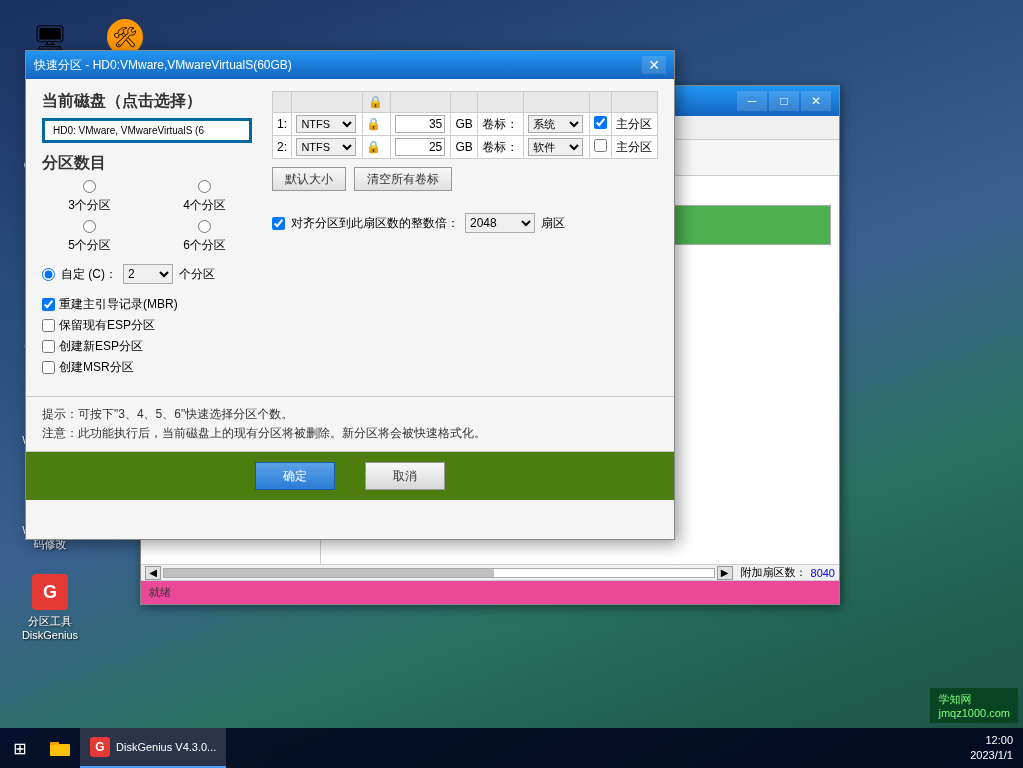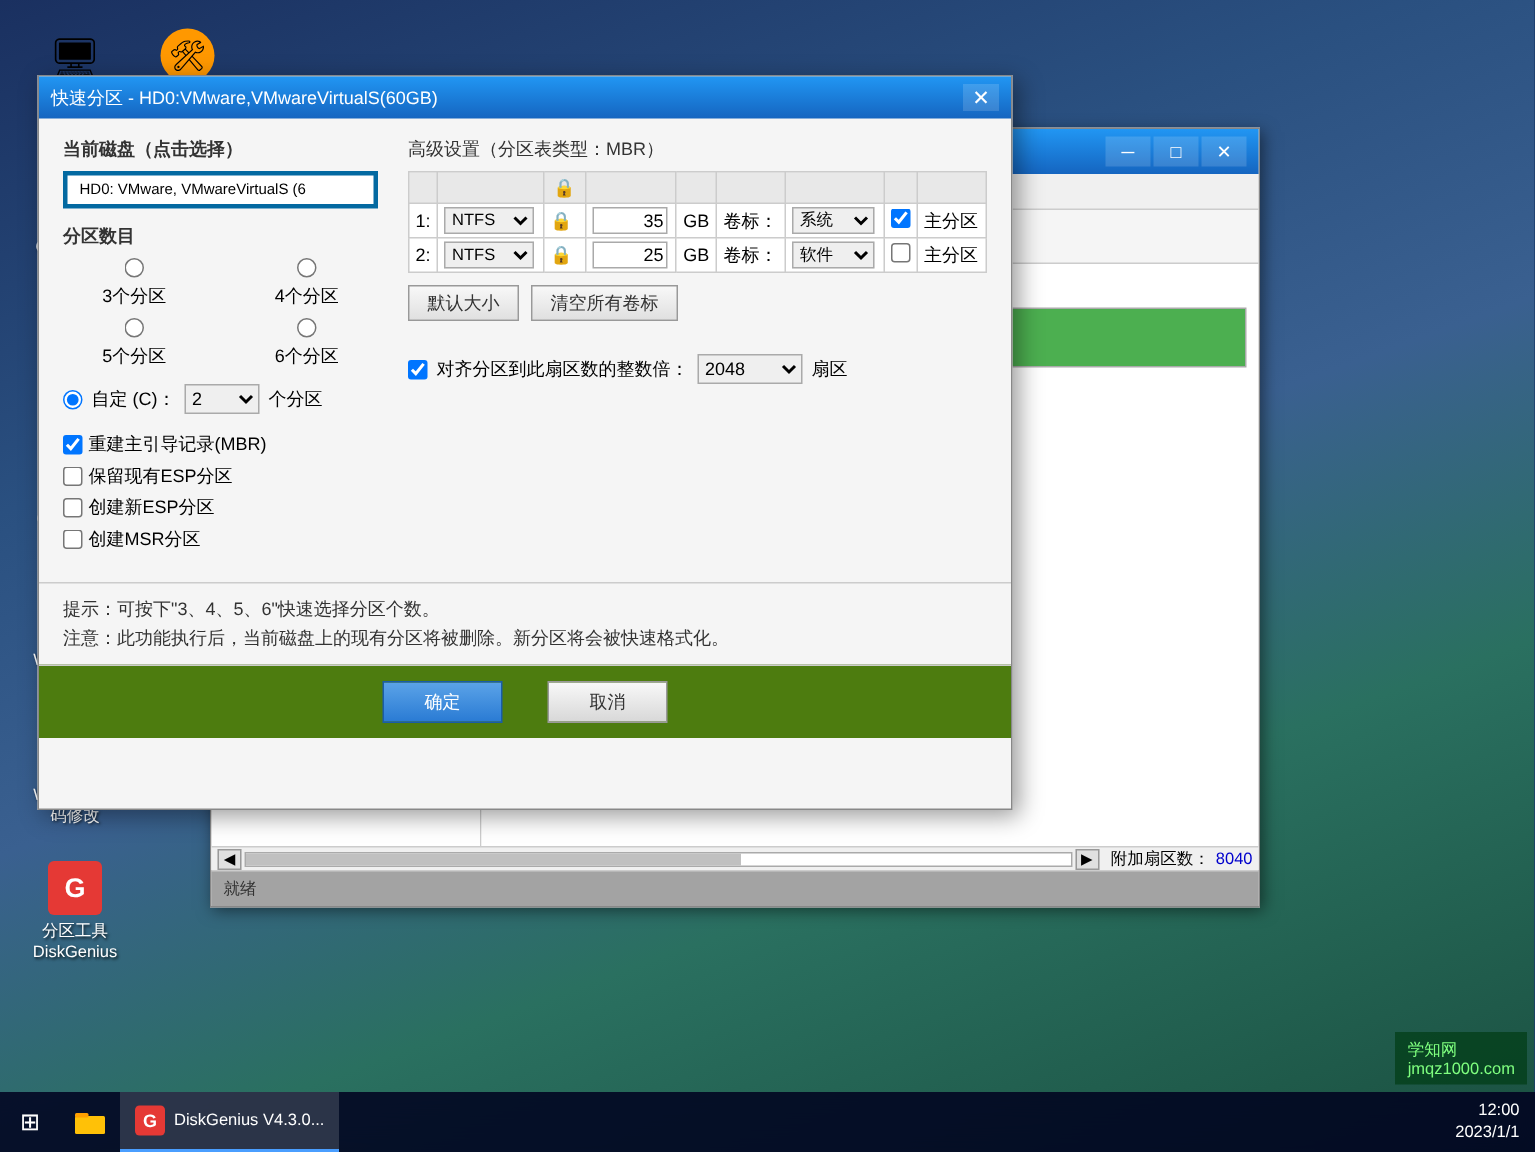--- a/index.html
+++ b/index.html
@@ -244,21 +244,21 @@
     .dg-right {
       flex: 1;
       background: white;
       overflow: auto;
       font-size: 11px;
     }
 
     
     .dg-status {
       height: 24px;
-      background: #a3a3a3;
+      background: #ec4899;
       border-top: 1px solid #ccc;
       display: flex;
       align-items: center;
       padding: 0 8px;
       font-size: 11px;
       color: #333;
       position: absolute;
       bottom: 0;
       width: 100%;
     }
@@ -304,21 +304,21 @@
       gap: 20px;
     }
     .qp-left {
       width: 210px;
     }
     .qp-right {
       flex: 1;
     }
 
     .qp-section-title {
-      font-size: 12px;
+      font-size: 16px;
       color: #333;
       font-weight: bold;
       margin-bottom: 6px;
     }
     .qp-disk-info {
       background: white;
       border: 3px solid #0369a1;
       padding: 4px 8px;
       font-size: 10px;
       margin-bottom: 10px;
@@ -677,21 +677,20 @@
             <span>创建新ESP分区</span>
           </label>
           <label class="qp-checkbox-item">
             <input type="checkbox" style="">
             <span>创建MSR分区</span>
           </label>
         </div>
       </div>
 
       <div class="qp-right">
-        <div class="qp-advanced-title">高级设置（分区表类型：MBR）</div>
 
         <table class="qp-part-table">
           <thead>
             <tr>
               <th></th>
               <th></th>
               <th>🔒</th>
               <th></th>
               <th></th>
               <th></th>

